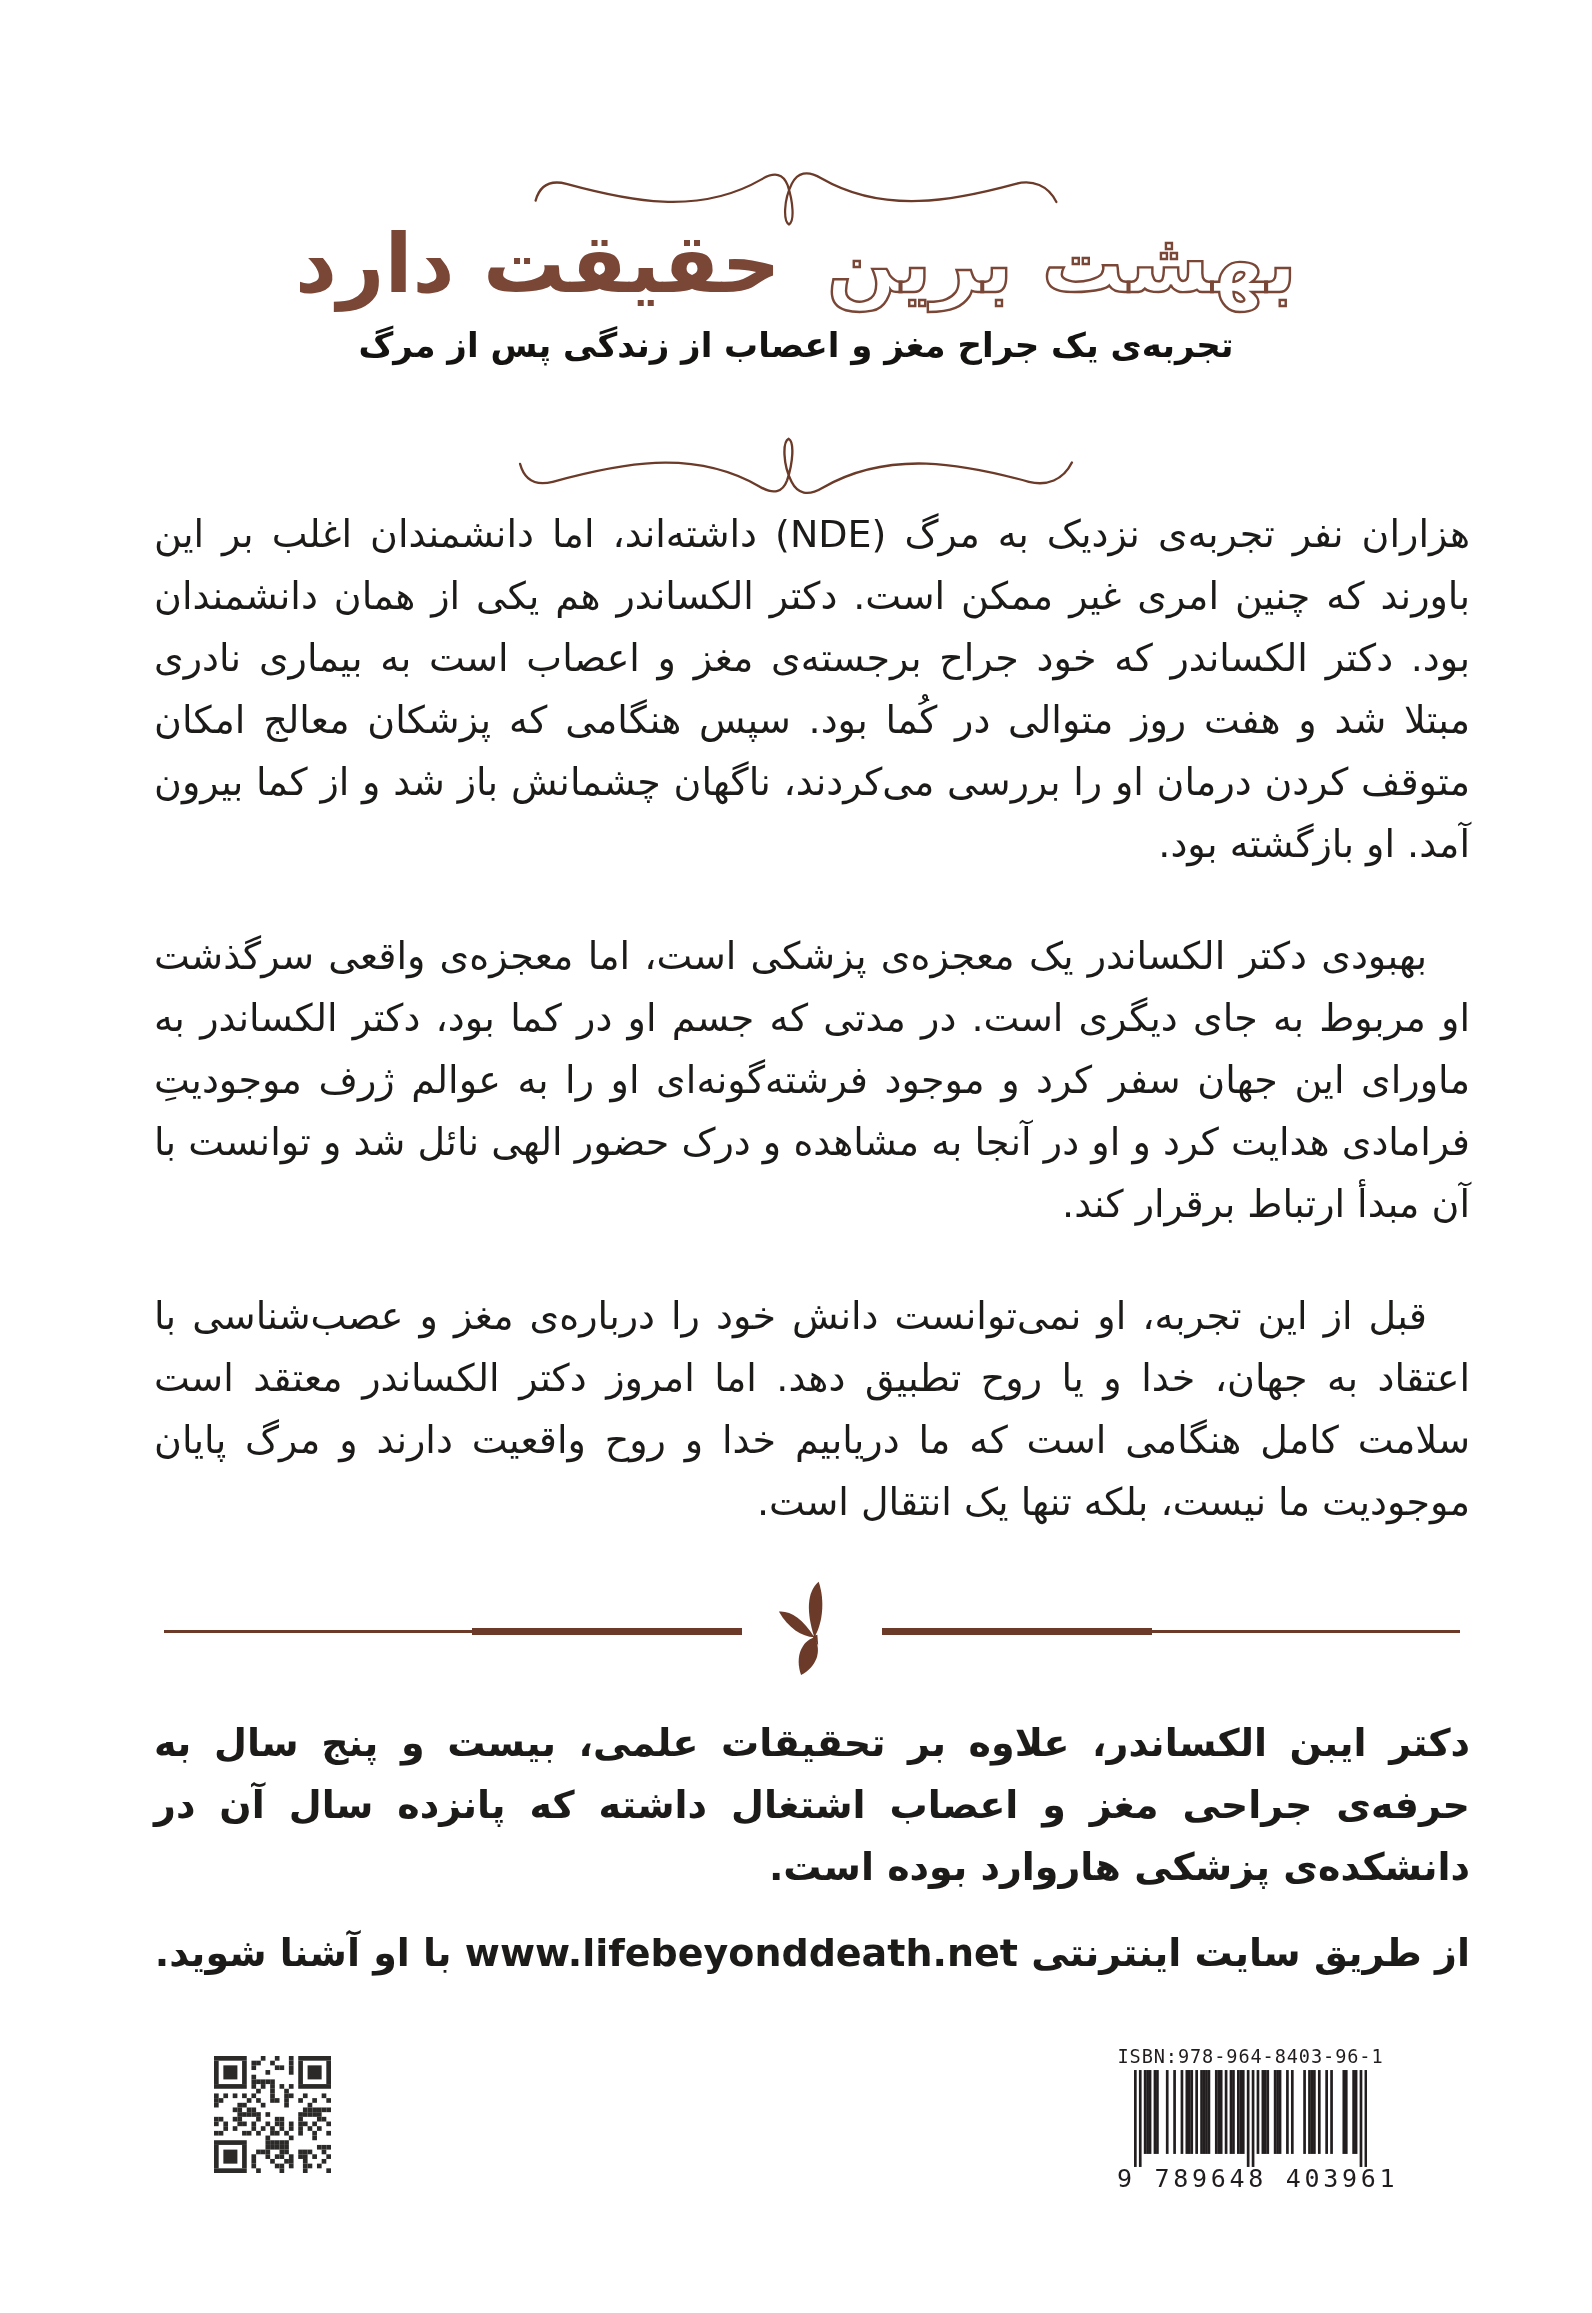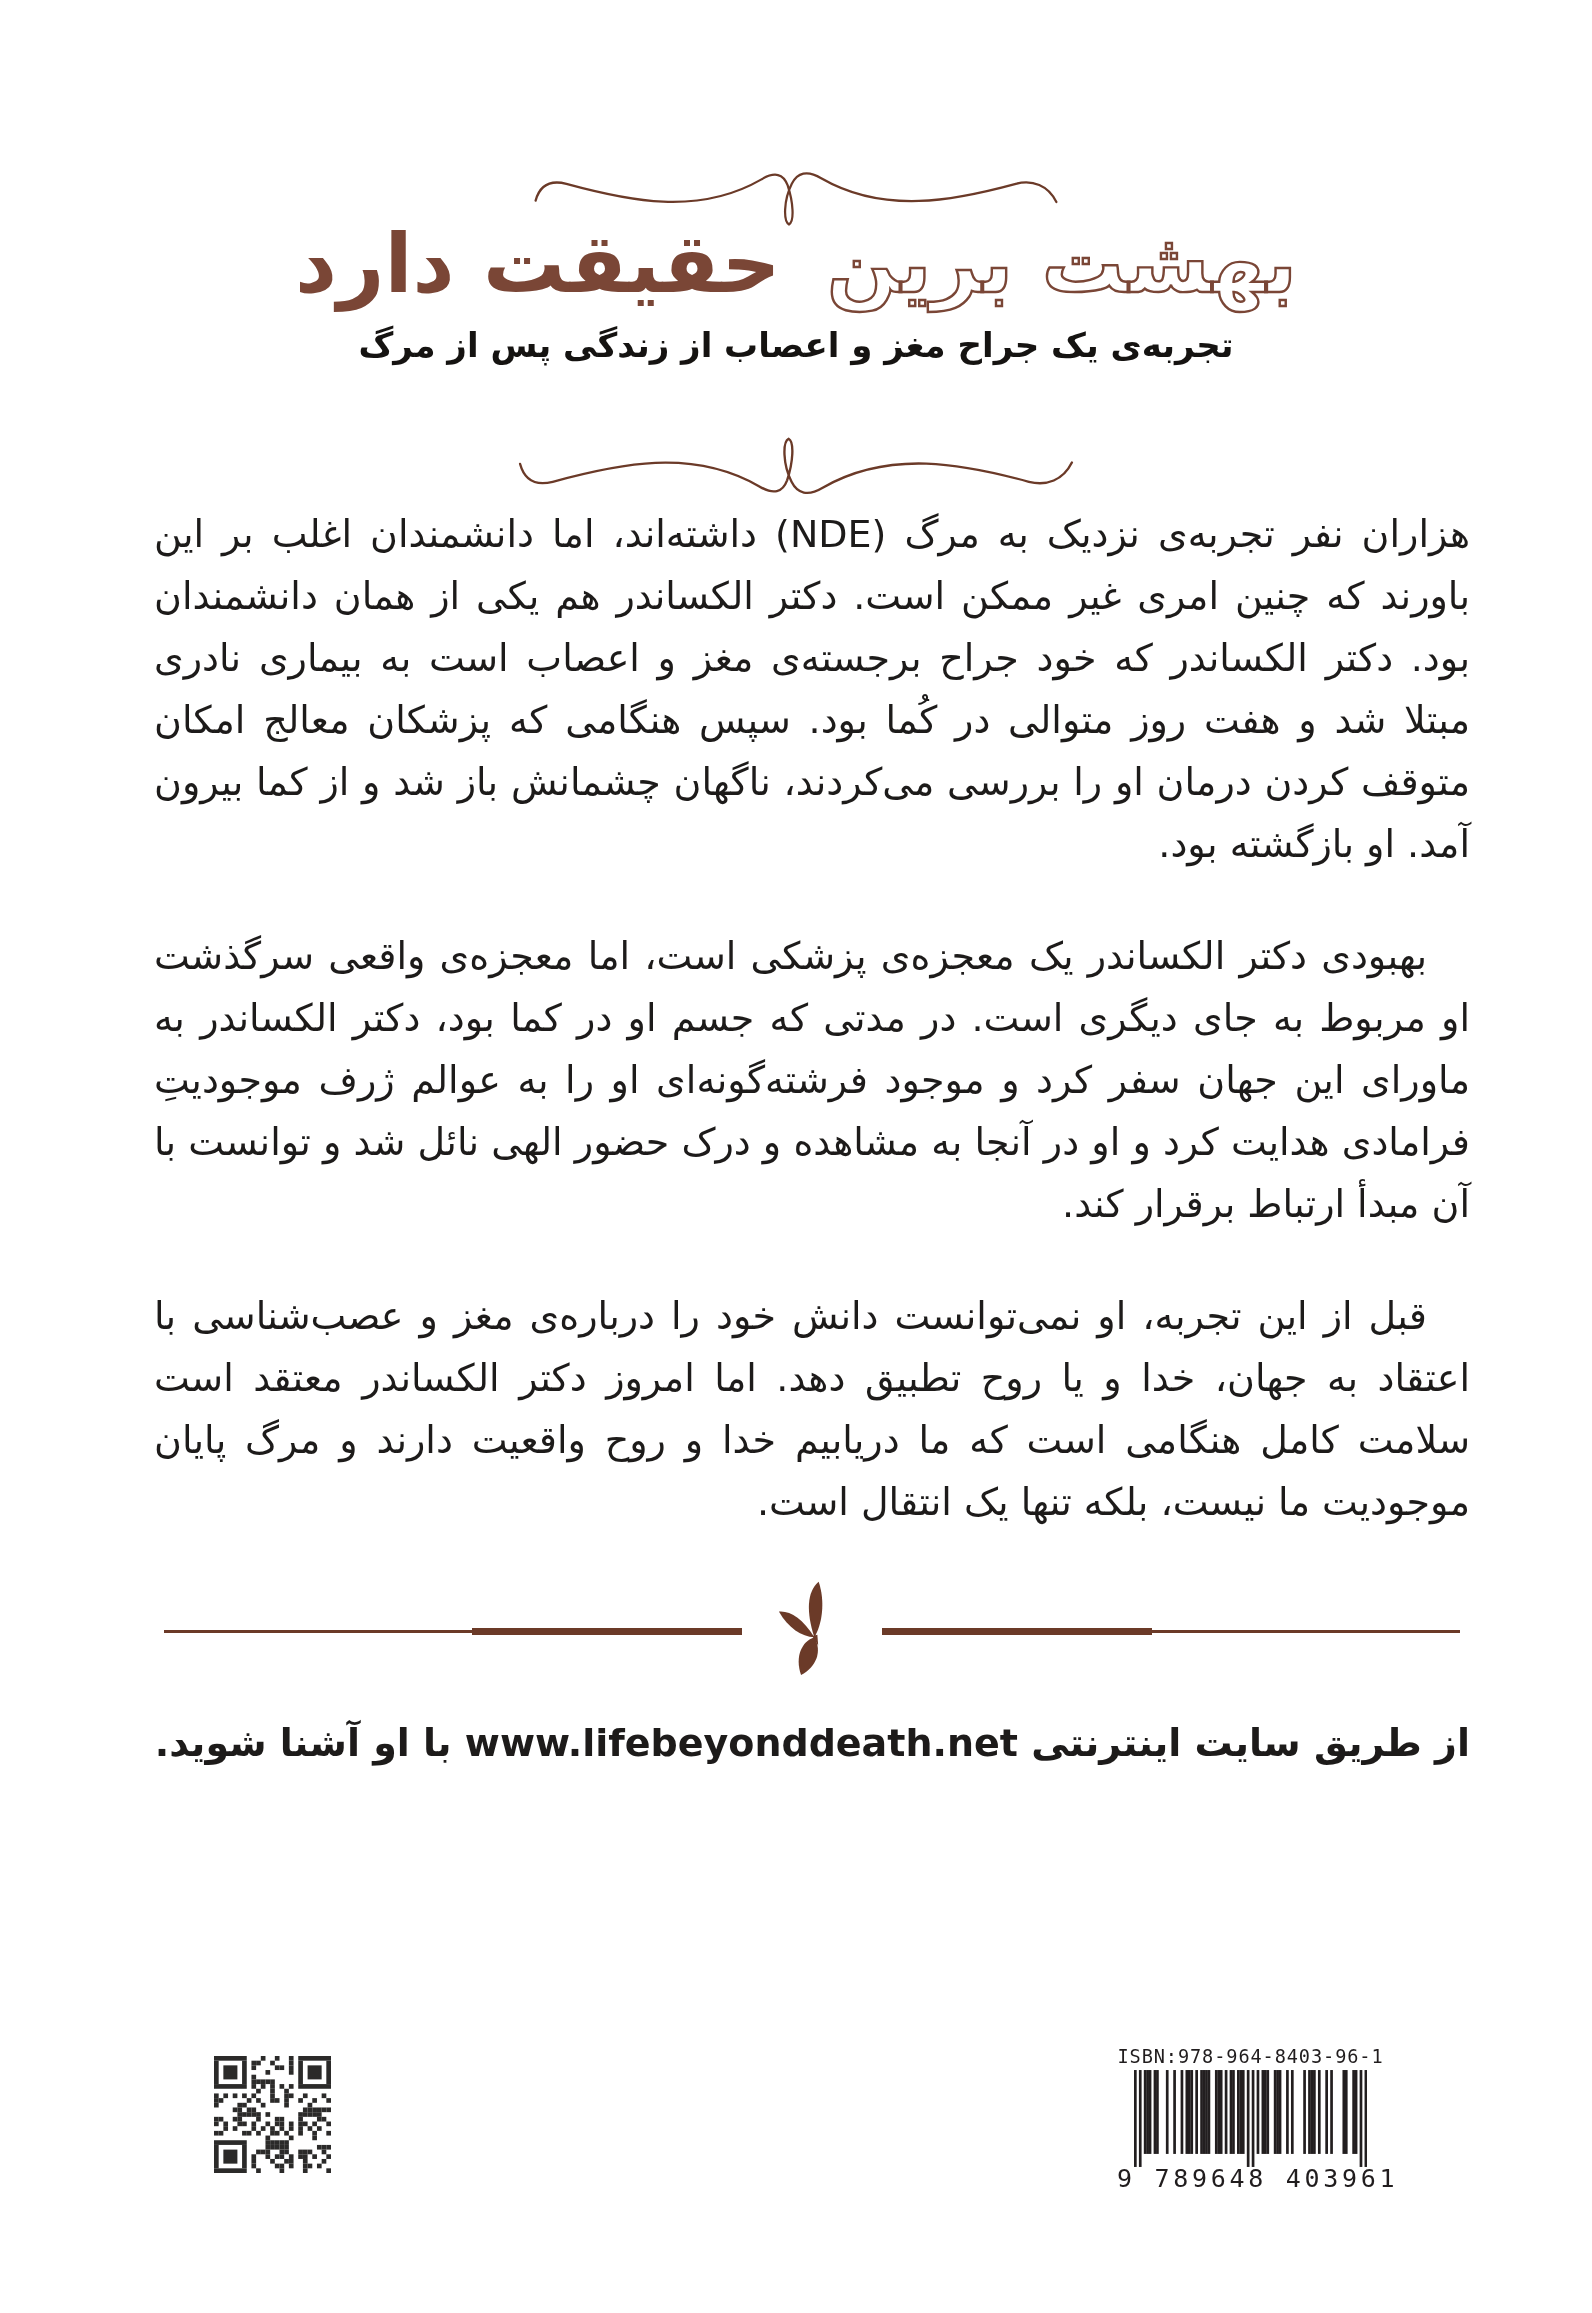--- a/index.html
+++ b/index.html
@@ -106,20 +106,21 @@
           <path d="M46 62 C44 32 50 10 66 2 C68 26 58 50 46 62 Z"></path>
           <path d="M46 62 C38 38 27 26 14 24 C20 45 32 58 46 62 Z"></path>
           <path d="M46 62 C31 63 19 78 21 100 C40 95 51 80 46 62 Z"></path>
           <path d="M44 60 L50 60 L48 72 Z"></path>
         </svg>
       </span>
       <span class="seg thick"></span>
       <span class="seg thin"></span>
     </div>
 
+    <p class="author">دکتر ایبن الکساندر، علاوه بر تحقیقات علمی، بیست و پنج سال به حرفه‌ی جراحی مغز و اعصاب اشتغال داشته که پانزده سال آن در دانشکده‌ی پزشکی هاروارد بوده است.</p>
     <p class="website">از طریق سایت اینترنتی www.lifebeyonddeath.net با او آشنا شوید.</p>
   </div>
 
   <svg class="qr" id="qr-svg" viewBox="0 0 125 125" aria-hidden="true">
       <rect x="0" y="0" width="35" height="5" fill="#2b2a29"></rect>
       <rect x="0" y="30" width="35" height="5" fill="#2b2a29"></rect>
       <rect x="0" y="5" width="5" height="25" fill="#2b2a29"></rect>
       <rect x="30" y="5" width="5" height="25" fill="#2b2a29"></rect>
       <rect x="10" y="10" width="15" height="15" fill="#2b2a29"></rect>
       <rect x="90" y="0" width="35" height="5" fill="#2b2a29"></rect>

